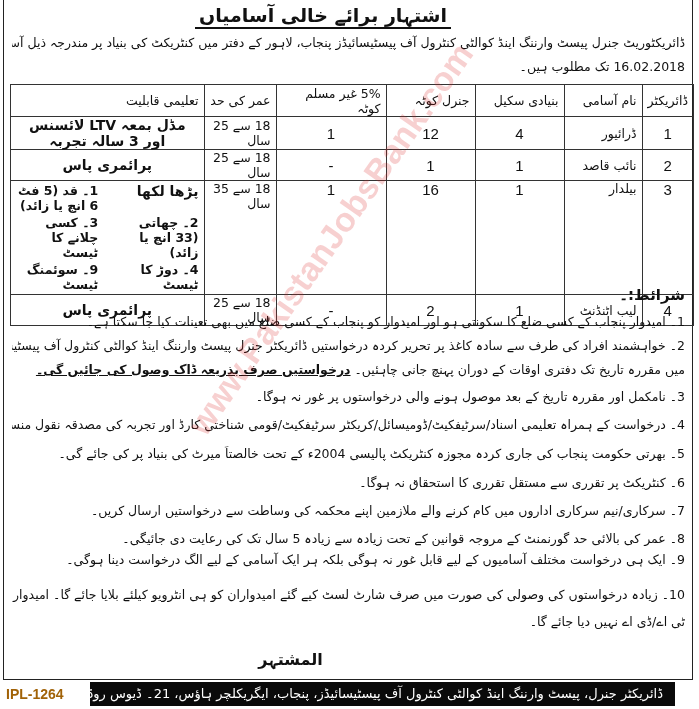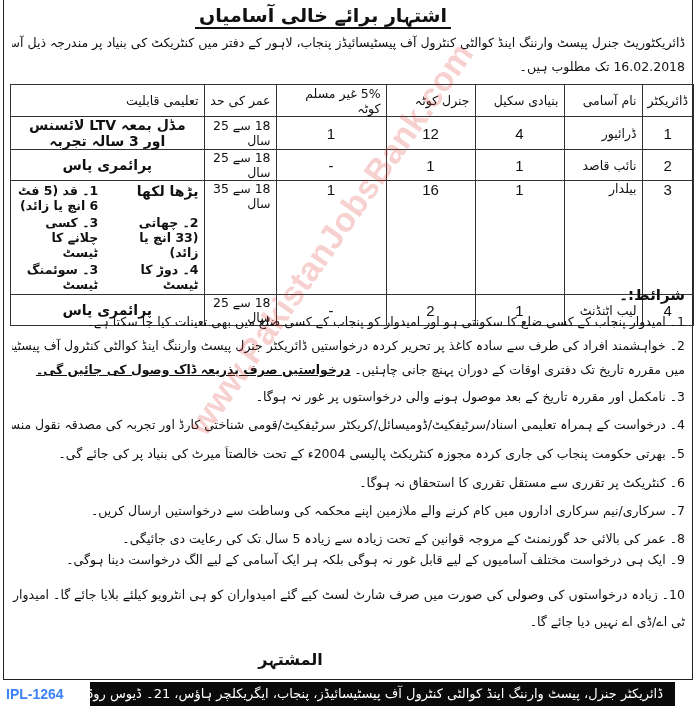--- a/index.html
+++ b/index.html
@@ -17,21 +17,21 @@
   table.posts td.qual { font-size:14px; text-align:center; font-weight:bold; }
   .qual3 { display:grid; grid-template-columns: 1fr 1fr; column-gap:18px; row-gap:2px; font-weight:bold; font-size:12.5px; direction:rtl; padding:2px 0; }
   .row-h { height:31px; }
   .row3 { height:64px; vertical-align:top; }
   .cond-head { position:absolute; right:14px; top:286px; font-size:15px; font-weight:bold; }
   .cond { position:absolute; right:14px; left:12px; font-size:12.5px; white-space:nowrap; overflow:hidden; }
   .cond u { text-decoration:underline; font-weight:bold; }
   .watermark { position:absolute; left:180px; top:420px; transform:rotate(-55deg); transform-origin:left top; color:rgba(220,40,40,0.22); font-family:"Liberation Sans", sans-serif; font-weight:bold; font-size:34px; white-space:nowrap; pointer-events:none; }
   .signatory { position:absolute; left:0; width:581px; top:650px; text-align:center; font-size:16px; font-weight:bold; }
   .banner { position:absolute; left:90px; top:682px; width:585px; height:24px; background:#0a0a0a; color:#fff; font-size:13px; line-height:24px; text-align:right; padding-right:12px; box-sizing:border-box; white-space:nowrap; overflow:hidden; }
-  .ipl { position:absolute; left:6px; top:686px; font-family:"Liberation Sans", sans-serif; font-weight:bold; font-size:14px; color:#3b82f6; }
+  .ipl { position:absolute; left:6px; top:686px; font-family:"Liberation Sans", sans-serif; font-weight:bold; font-size:14px; color:#a16207; }
 </style>
 </head>
 <body>
 
 <div class="frame"></div>
 
 <div class="title ur"><span>اشتہار برائے خالی آسامیاں</span></div>
 
 <div class="intro ur" style="top:35px;">ڈائریکٹوریٹ جنرل پیسٹ وارننگ اینڈ کوالٹی کنٹرول آف پیسٹیسائیڈز پنجاب، لاہور کے دفتر میں کنٹریکٹ کی بنیاد پر مندرجہ ذیل آسامیوں پر تقرریوں کے لئے درخواستیں مورخہ</div>
 <div class="intro ur" style="top:59px;">16.02.2018 تک مطلوب ہیں۔</div>
@@ -81,21 +81,21 @@
     <td class="num">16</td>
     <td class="num">1</td>
     <td class="txt">18 سے 35 سال</td>
     <td>
       <div class="qual3">
         <div style="font-size:14px">پڑھا لکھا</div>
         <div>1۔ قد (5 فٹ 6 انچ یا زائد)</div>
         <div>2۔ چھاتی (33 انچ یا زائد)</div>
         <div>3۔ کسی چلانے کا ٹیسٹ</div>
         <div>4۔ دوڑ کا ٹیسٹ</div>
-        <div>3۔ سوئمنگ ٹیسٹ</div>
+        <div>9۔ سوئمنگ ٹیسٹ</div>
       </div>
     </td>
   </tr>
   <tr class="row-h">
     <td class="num">4</td>
     <td class="txt">لیب اٹنڈنٹ</td>
     <td class="num">1</td>
     <td class="num">2</td>
     <td class="num">-</td>
     <td class="txt">18 سے 25 سال</td>

